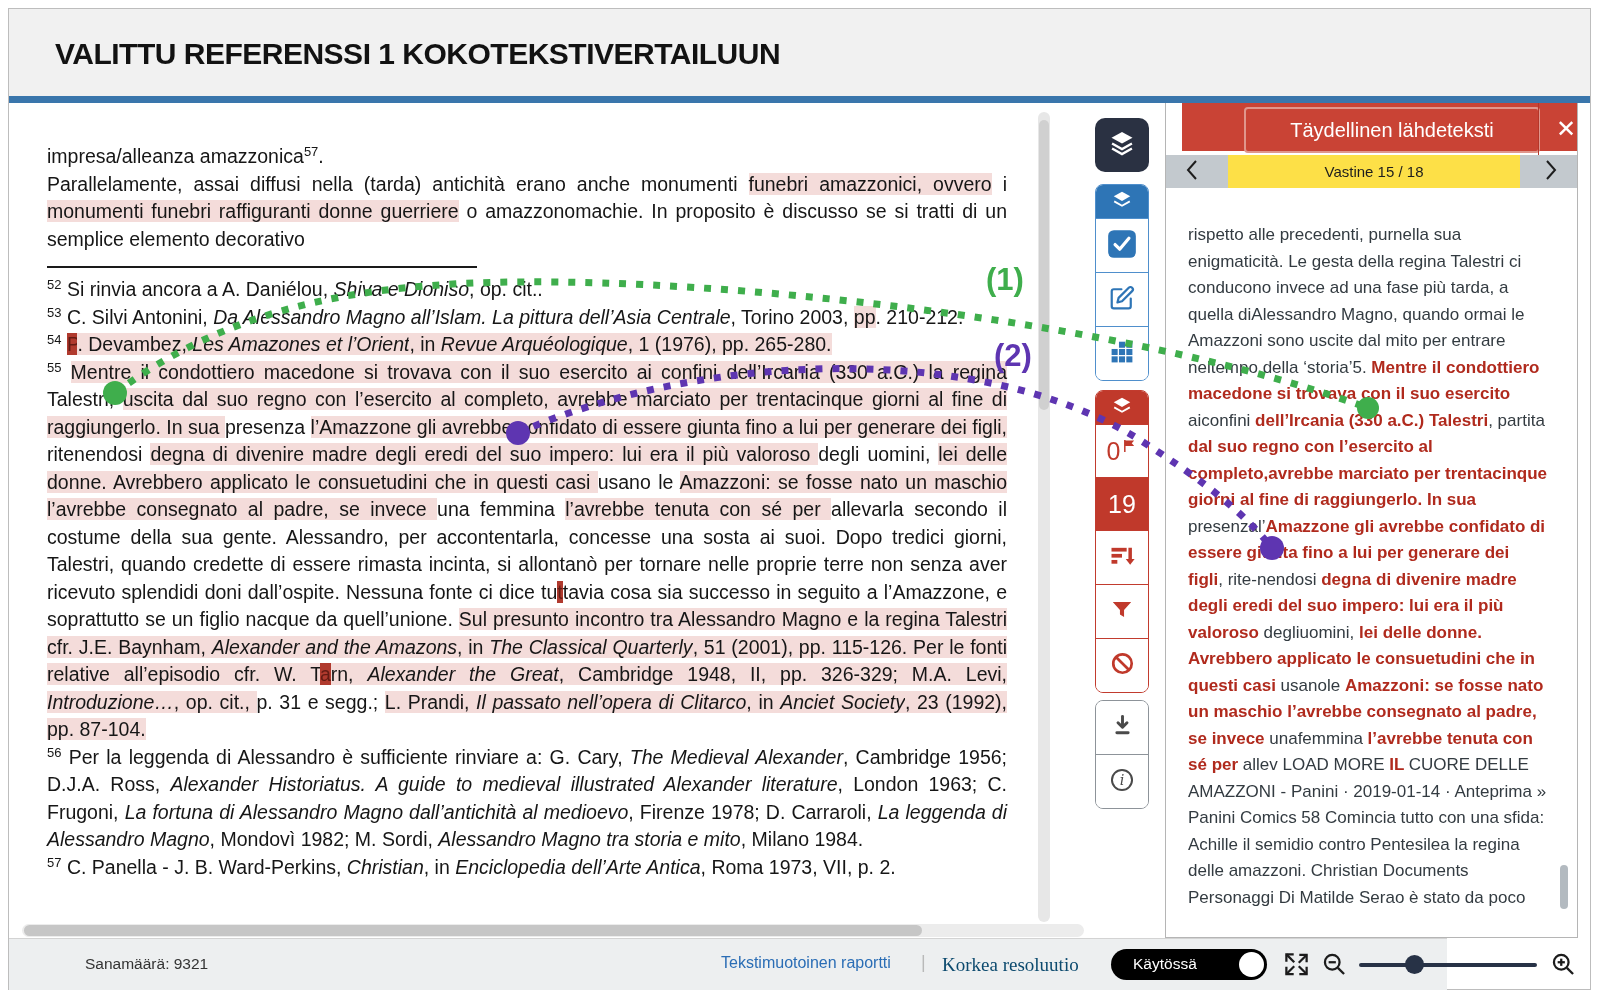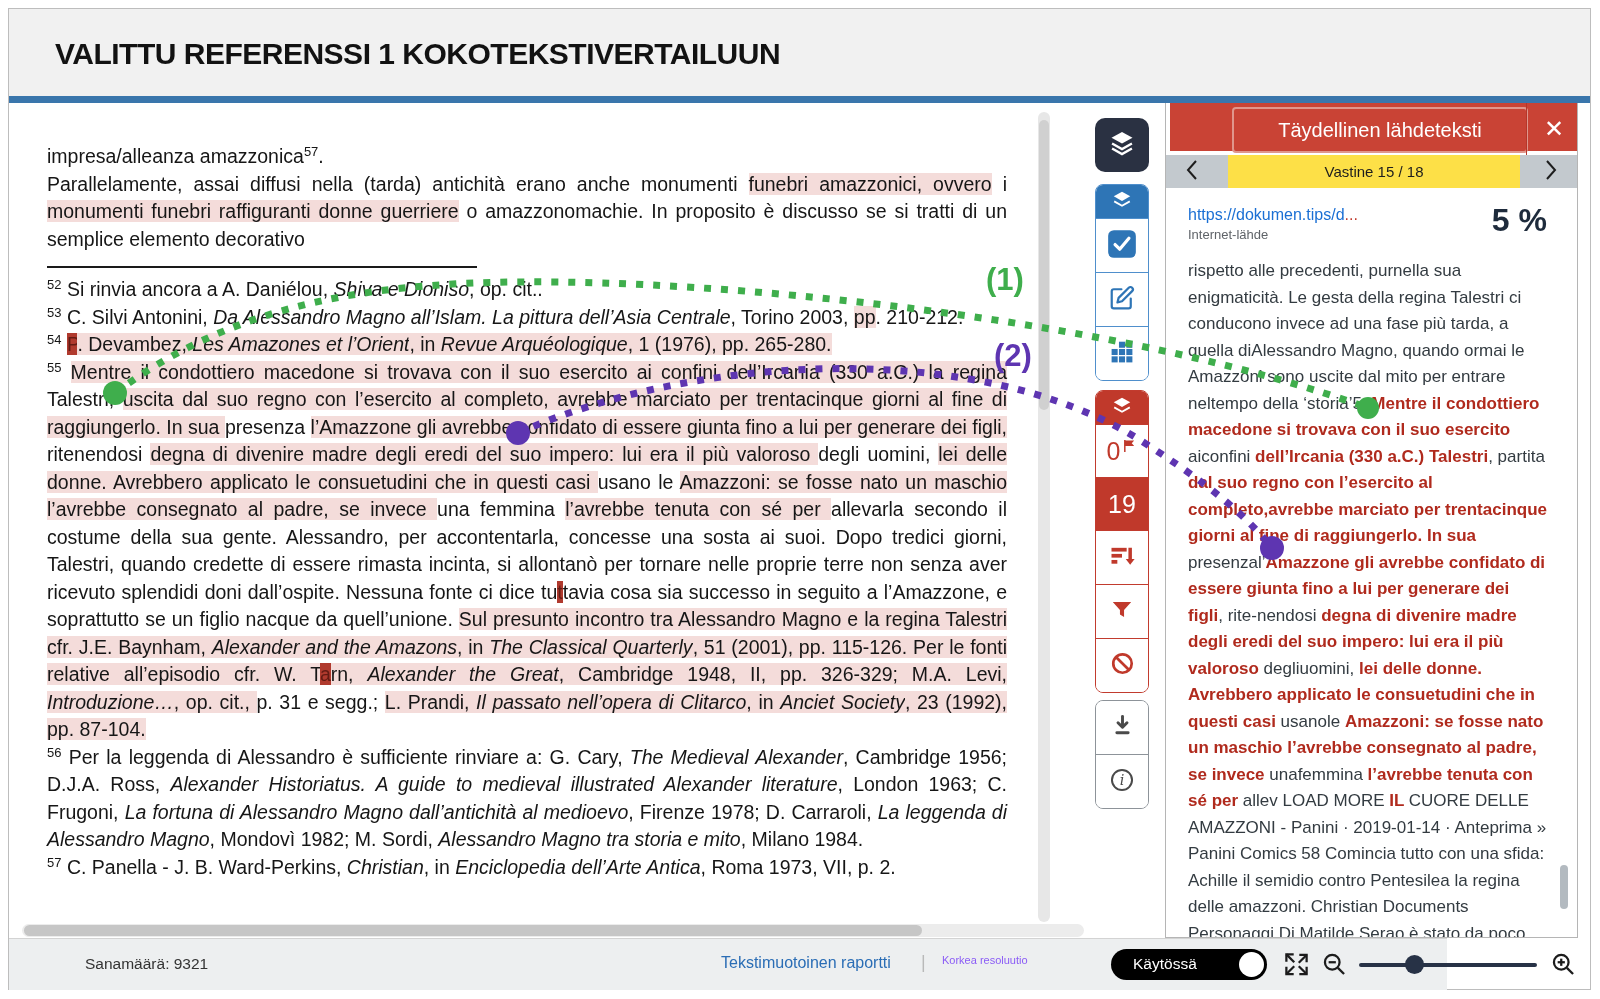--- a/index.html
+++ b/index.html
@@ -43,21 +43,21 @@
   .tb-blue .tb-cell + .tb-cell{border-top:1px solid #4f8fcc;}
   .tb-red .tb-cell + .tb-cell{border-top:1px solid #c23b2e;}
   .tb-gray .tb-cell + .tb-cell{border-top:1px solid #8d9399;}
   .tb-cell-md{height:53px;}
   .tb-cell-num{height:52px;font-size:25px;color:#c0392b;}
   .tb-cell-sel{height:52px;background:#c0392b;color:#fff;font-size:25px;font-weight:500;}
   .flag-raise{margin:-12px 0 0 2px;}
 
   
   .src-panel{left:1165px;top:103px;width:413px;height:835px;background:#fff;border:1px solid #b5b5b5;border-top:none;overflow:hidden;z-index:10;}
-  .src-red-head{position:absolute;left:4px;top:0;width:100%;height:48px;background:#c94335;}
+  .src-red-head{position:absolute;left:16px;top:0;width:100%;height:48px;background:#c94335;}
   .src-title-box{position:absolute;left:62px;top:4px;width:292px;height:42px;border:2px solid #e0968c;border-radius:4px;display:flex;align-items:center;justify-content:center;color:#fff;font-size:20px;}
   .src-close{position:absolute;right:0;top:0;width:54px;height:52px;display:flex;align-items:center;justify-content:center;color:#fff;font-size:24px;cursor:pointer;border-left:1px solid #b53629;}
   .src-nav{position:absolute;left:0;top:52px;width:100%;height:33px;background:#c3c9ce;}
   .src-nav-center{position:absolute;left:62px;top:0;width:292px;height:33px;background:#fde047;display:flex;align-items:center;justify-content:center;font-size:15px;color:#1d1d1d;}
   .src-nav-arrow{position:absolute;top:2px;width:40px;height:29px;display:flex;align-items:center;justify-content:center;cursor:pointer;}
   .src-content{position:absolute;left:0;top:85px;width:100%;padding:18px 30px 0 22px;box-sizing:border-box;}
   .src-link-row{display:flex;justify-content:space-between;align-items:flex-start;}
   .src-link{font-size:16px;color:#1a6fd4;cursor:pointer;}
   .src-link-dots{color:#c0392b;}
   .src-percent{font-size:32px;font-weight:600;color:#1e2b3c;margin-top:-4px;}
@@ -68,21 +68,21 @@
   .overlay-svg{left:0;top:0;width:1600px;height:999px;pointer-events:none;z-index:40;}
   .conn-label{z-index:41;font-size:31px;font-weight:bold;pointer-events:none;}
   .lbl-green{left:986px;top:262px;color:#3fae4c;}
   .lbl-purple{left:994px;top:338px;color:#5e35b1;}
 
   
   .status-bar{left:9px;top:938px;width:1438px;height:52px;background:#edeff0;border-top:1px solid #d3d3d3;z-index:30;}
   .st-words{position:absolute;left:76px;top:16px;font-size:15.5px;color:#333;}
   .st-report{position:absolute;left:712px;top:15px;font-size:16px;color:#2a6db5;font-weight:500;cursor:pointer;}
   .st-div{position:absolute;left:912px;top:13px;font-size:18px;color:#b9b9b9;}
-  .st-hires{position:absolute;left:933px;top:15px;font-size:11px;color:#8b5cf6;font-weight:500;}
+  .st-hires{position:absolute;left:933px;top:15px;font-size:19px;color:#0c4a6e;font-weight:500;font-family:Liberation Serif, serif;}
   .st-toggle{position:absolute;left:1102px;top:10px;width:156px;height:31px;background:#000000;border-radius:16px;cursor:pointer;}
   .st-toggle-label{position:absolute;left:22px;top:6px;color:#fff;font-size:15.5px;}
   .st-toggle-knob{position:absolute;right:3px;top:3px;width:25px;height:25px;background:#fff;border-radius:50%;}
   .st-icon{position:absolute;top:12px;cursor:pointer;}
   .st-expand{left:1274px;}
   .st-zoom-out{left:1312px;}
   .st-zoom-in{left:1541px;}
   .st-slider-track{position:absolute;left:1350px;top:24px;width:178px;height:4px;background:#273246;border-radius:2px;}
   .st-slider-thumb{position:absolute;left:1396px;top:16px;width:19px;height:19px;background:#273246;border-radius:50%;cursor:pointer;}
 </style>
@@ -248,27 +248,20 @@
             </svg></span>
       </div>
       <div class="src-nav-center">Vastine 15 / 18</div>
       <div class="src-nav-arrow" style="right:6px;">
         <span><svg width="16" height="22" viewBox="0 0 16 22">
               <path d="M4 2l8 9-8 9" fill="none" stroke="#1d1d1d" stroke-width="2"></path>
             </svg></span>
       </div>
     </div>
     <div class="src-content">
-      <div class="src-link-row">
-        <div>
-          <span class="src-link"><span>https://dokumen.tips/d</span><span class="src-link-dots">...</span></span>
-          <div class="src-type">Internet-lähde</div>
-        </div>
-        <div class="src-percent">5 %</div>
-      </div>
       <div class="src-body"><span>rispetto alle precedenti, purnella sua enigmaticità. Le gesta della regina Talestri ci conducono invece ad una fase più tarda, a quella diAlessandro Magno, quando ormai le Amazzoni sono uscite dal mito per entrare neltempo della ‘storia’5. </span><span class="sg-r">Mentre il condottiero macedone si trovava con il suo esercito </span><span>aiconfini </span><span class="sg-r">dell’Ircania (330 a.C.) Talestri</span><span>, partita </span><span class="sg-r">dal suo regno con l’esercito al completo,avrebbe marciato per trentacinque giorni al fine di raggiungerlo. In sua </span><span>presenzal’</span><span class="sg-r">Amazzone gli avrebbe confidato di essere giunta fino a lui per generare dei figli</span><span>, rite-nendosi </span><span class="sg-r">degna di divenire madre degli eredi del suo impero: lui era il più valoroso </span><span>degliuomini, </span><span class="sg-r">lei delle donne. Avrebbero applicato le consuetudini che in questi casi </span><span>usanole </span><span class="sg-r">Amazzoni: se fosse nato un maschio l’avrebbe consegnato al padre, se invece </span><span>unafemmina </span><span class="sg-r">l’avrebbe tenuta con sé per </span><span>allev LOAD MORE </span><span class="sg-r">IL </span><span>CUORE DELLE AMAZZONI - Panini · 2019-01-14 · Anteprima » Panini Comics 58 Comincia tutto con una sfida: Achille il semidio contro Pentesilea la regina delle amazzoni. Christian Documents Personaggi Di Matilde Serao è stato da poco</span></div>
     </div>
   </div>
   <div class="abs panel-scroll-thumb"></div>
 
   <svg class="abs overlay-svg">
     <path d="M115,393 C240,300 380,280 560,282 C780,285 1140,325 1368,408" fill="none" stroke="#3fae4c" stroke-width="7" stroke-dasharray="7 10"></path>
     <circle cx="115" cy="393" r="12" fill="#3fae4c"></circle>
     <circle cx="1368" cy="408" r="11" fill="#3fae4c"></circle>
     <path d="M518,433 C700,352 980,340 1140,440 C1212,486 1246,516 1272,548" fill="none" stroke="#5e35b1" stroke-width="7" stroke-dasharray="7 10"></path>

